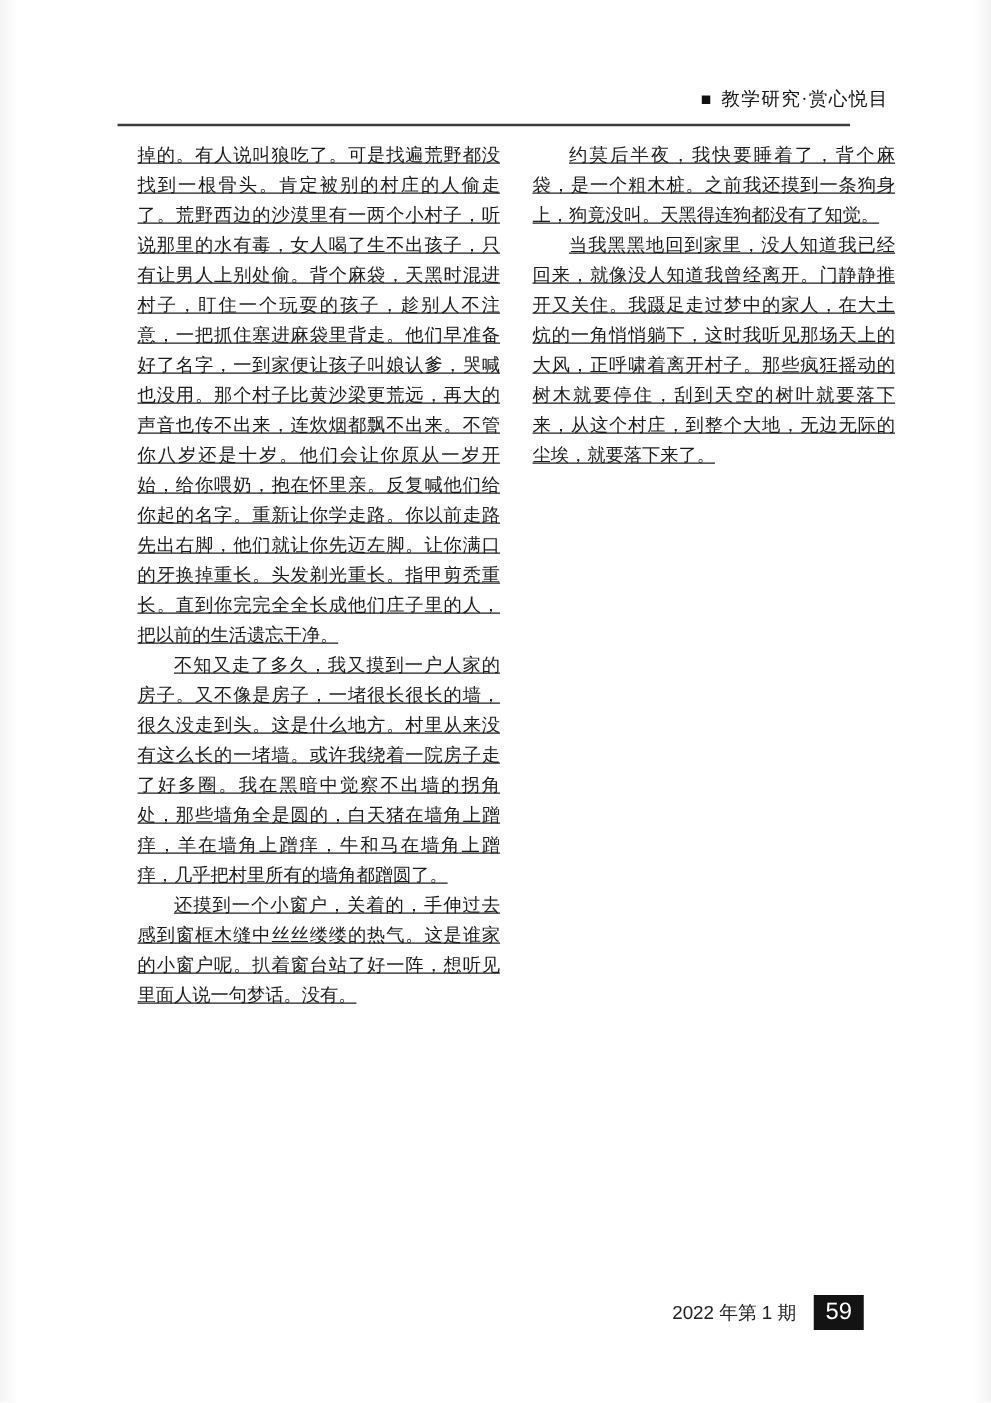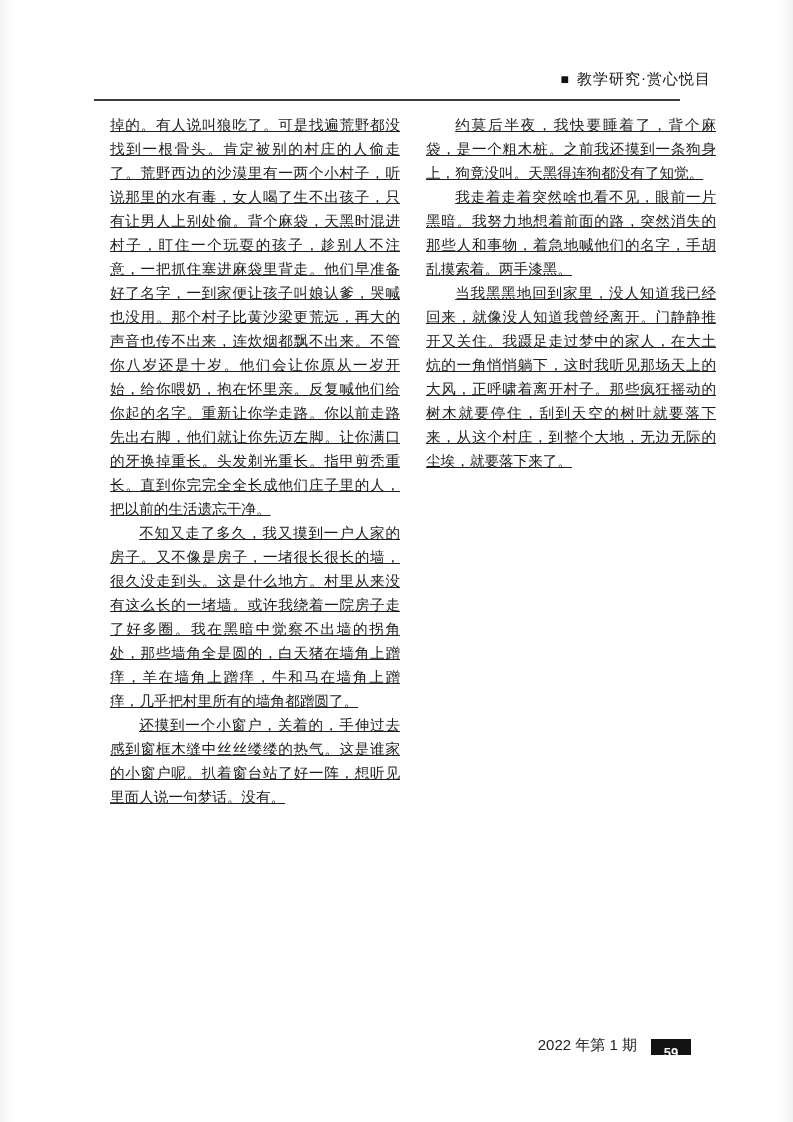--- a/index.html
+++ b/index.html
@@ -51,38 +51,38 @@
     text-align: justify;
     text-justify: inter-ideograph;
     color: #1c1c1c;
   }
   .para.indent { text-indent: 2em; }
   .footer {
     position: absolute;
     top: 1036px;
     right: 102px;
     display: flex;
-    align-items: flex-end;
+    align-items: center;
     gap: 14px;
   }
   .issue {
     font-size: 15px;
     color: #222;
     font-family: "Liberation Sans", "DejaVu Sans", sans-serif;
   }
   .pagenum {
     display: inline-block;
     width: 40px;
-    height: 16px;
+    height: 28px;
     line-height: 28px;
     text-align: center;
     background: #131313;
     color: #ffffff;
-    font-size: 13px;
-    font-weight: bold;
+    font-size: 19px;
+    font-weight: normal;
     font-family: "Liberation Sans", "DejaVu Sans", sans-serif;
   }
 </style>
 </head>
 <body>
 
 <div class="page">
 
   <div class="header-label">
     <span class="square">■</span><span>教学研究·赏心悦目</span>
@@ -90,21 +90,20 @@
   <div class="rule"></div>
 
   <div class="columns">
     <div class="column">
         <p class="para">掉的。有人说叫狼吃了。可是找遍荒野都没找到一根骨头。肯定被别的村庄的人偷走了。荒野西边的沙漠里有一两个小村子，听说那里的水有毒，女人喝了生不出孩子，只有让男人上别处偷。背个麻袋，天黑时混进村子，盯住一个玩耍的孩子，趁别人不注意，一把抓住塞进麻袋里背走。他们早准备好了名字，一到家便让孩子叫娘认爹，哭喊也没用。那个村子比黄沙梁更荒远，再大的声音也传不出来，连炊烟都飘不出来。不管你八岁还是十岁。他们会让你原从一岁开始，给你喂奶，抱在怀里亲。反复喊他们给你起的名字。重新让你学走路。你以前走路先出右脚，他们就让你先迈左脚。让你满口的牙换掉重长。头发剃光重长。指甲剪秃重长。直到你完完全全长成他们庄子里的人，把以前的生活遗忘干净。</p>
         <p class="para indent">不知又走了多久，我又摸到一户人家的房子。又不像是房子，一堵很长很长的墙，很久没走到头。这是什么地方。村里从来没有这么长的一堵墙。或许我绕着一院房子走了好多圈。我在黑暗中觉察不出墙的拐角处，那些墙角全是圆的，白天猪在墙角上蹭痒，羊在墙角上蹭痒，牛和马在墙角上蹭痒，几乎把村里所有的墙角都蹭圆了。</p>
         <p class="para indent">还摸到一个小窗户，关着的，手伸过去感到窗框木缝中丝丝缕缕的热气。这是谁家的小窗户呢。扒着窗台站了好一阵，想听见里面人说一句梦话。没有。</p>
       </div>
     <div class="column">
         <p class="para indent">约莫后半夜，我快要睡着了，背个麻袋，是一个粗木桩。之前我还摸到一条狗身上，狗竟没叫。天黑得连狗都没有了知觉。</p>
-        <p class="para indent">我走着走着突然啥也看不见，眼前一片黑暗。我努力地想着前面的路，突然消失的那些人和事物，着急地喊他们的名字，手胡乱摸索着。两手漆黑。</p>
         <p class="para indent">当我黑黑地回到家里，没人知道我已经回来，就像没人知道我曾经离开。门静静推开又关住。我蹑足走过梦中的家人，在大土炕的一角悄悄躺下，这时我听见那场天上的大风，正呼啸着离开村子。那些疯狂摇动的树木就要停住，刮到天空的树叶就要落下来，从这个村庄，到整个大地，无边无际的尘埃，就要落下来了。</p>
       </div>
   </div>
 
   <div class="footer">
     <span class="issue">2022 年第 1 期</span>
     <span class="pagenum">59</span>
   </div>
 
 </div>

